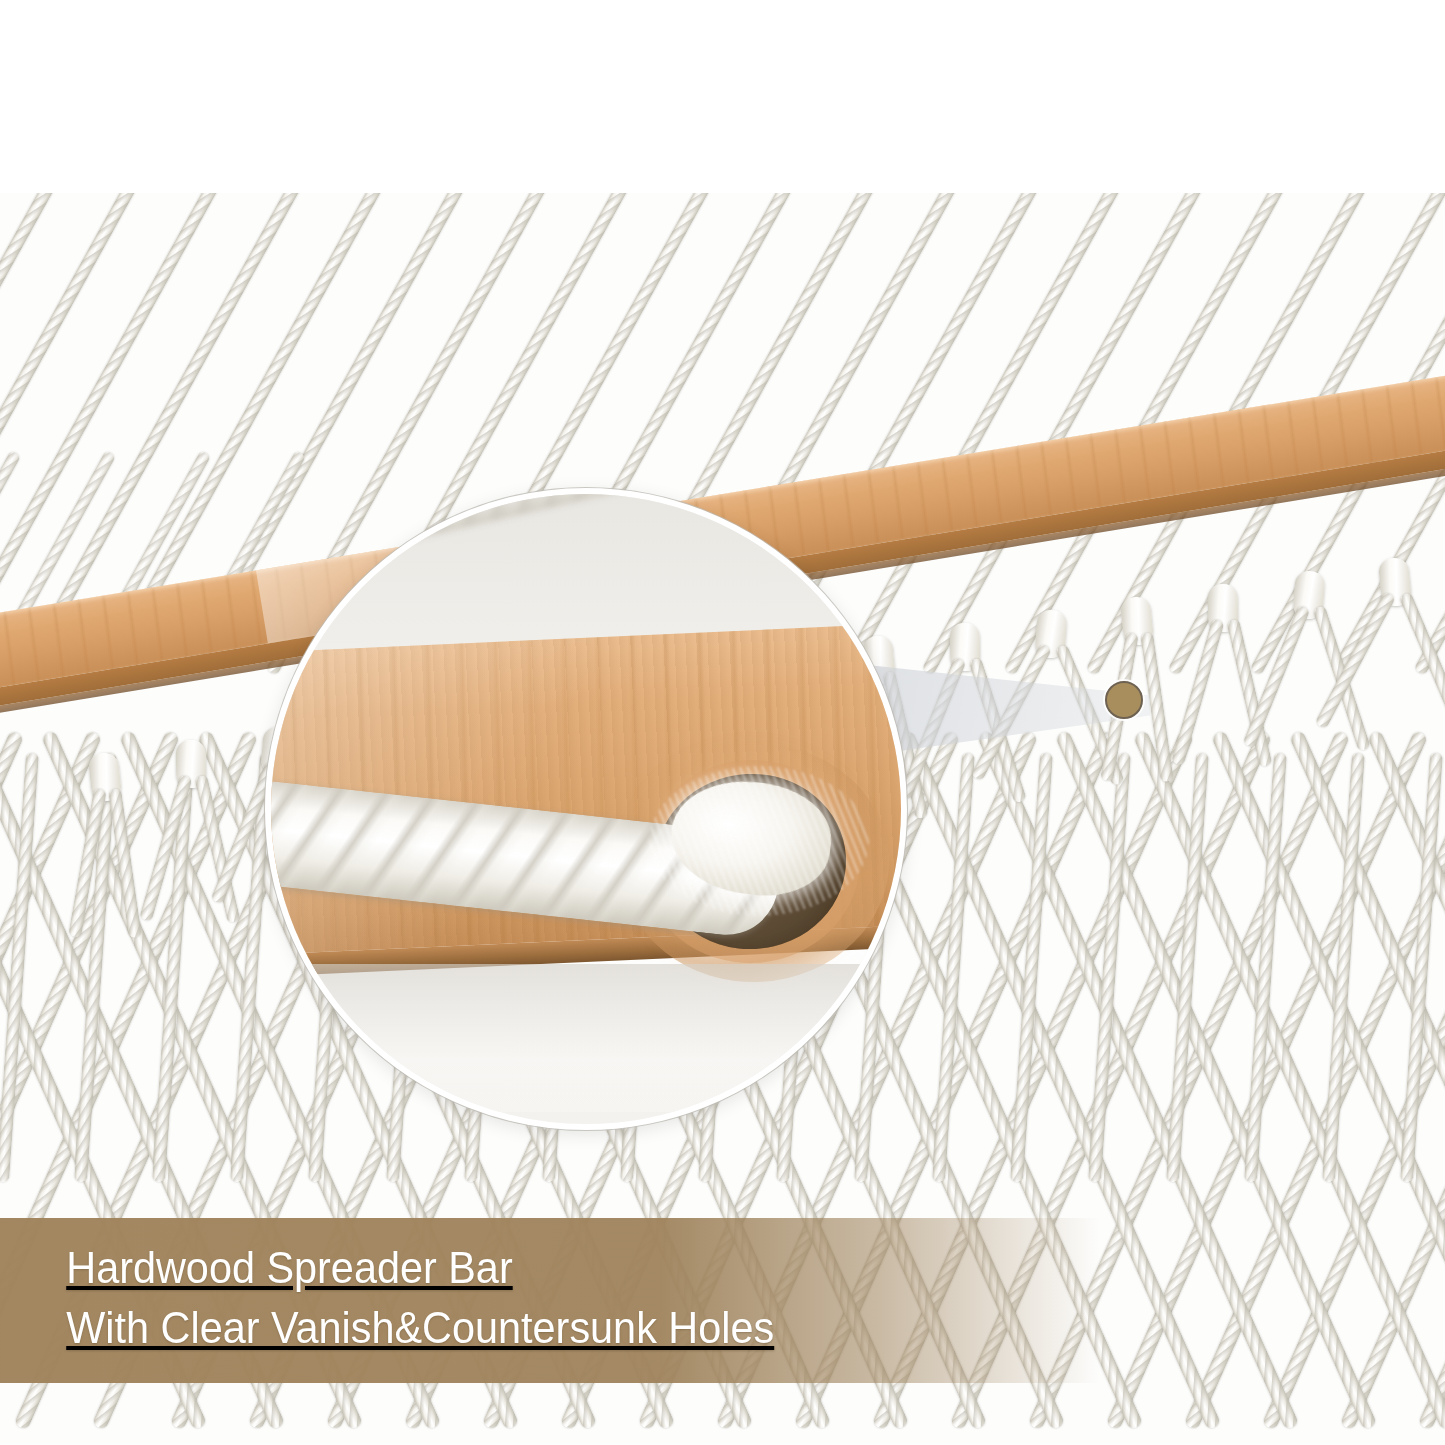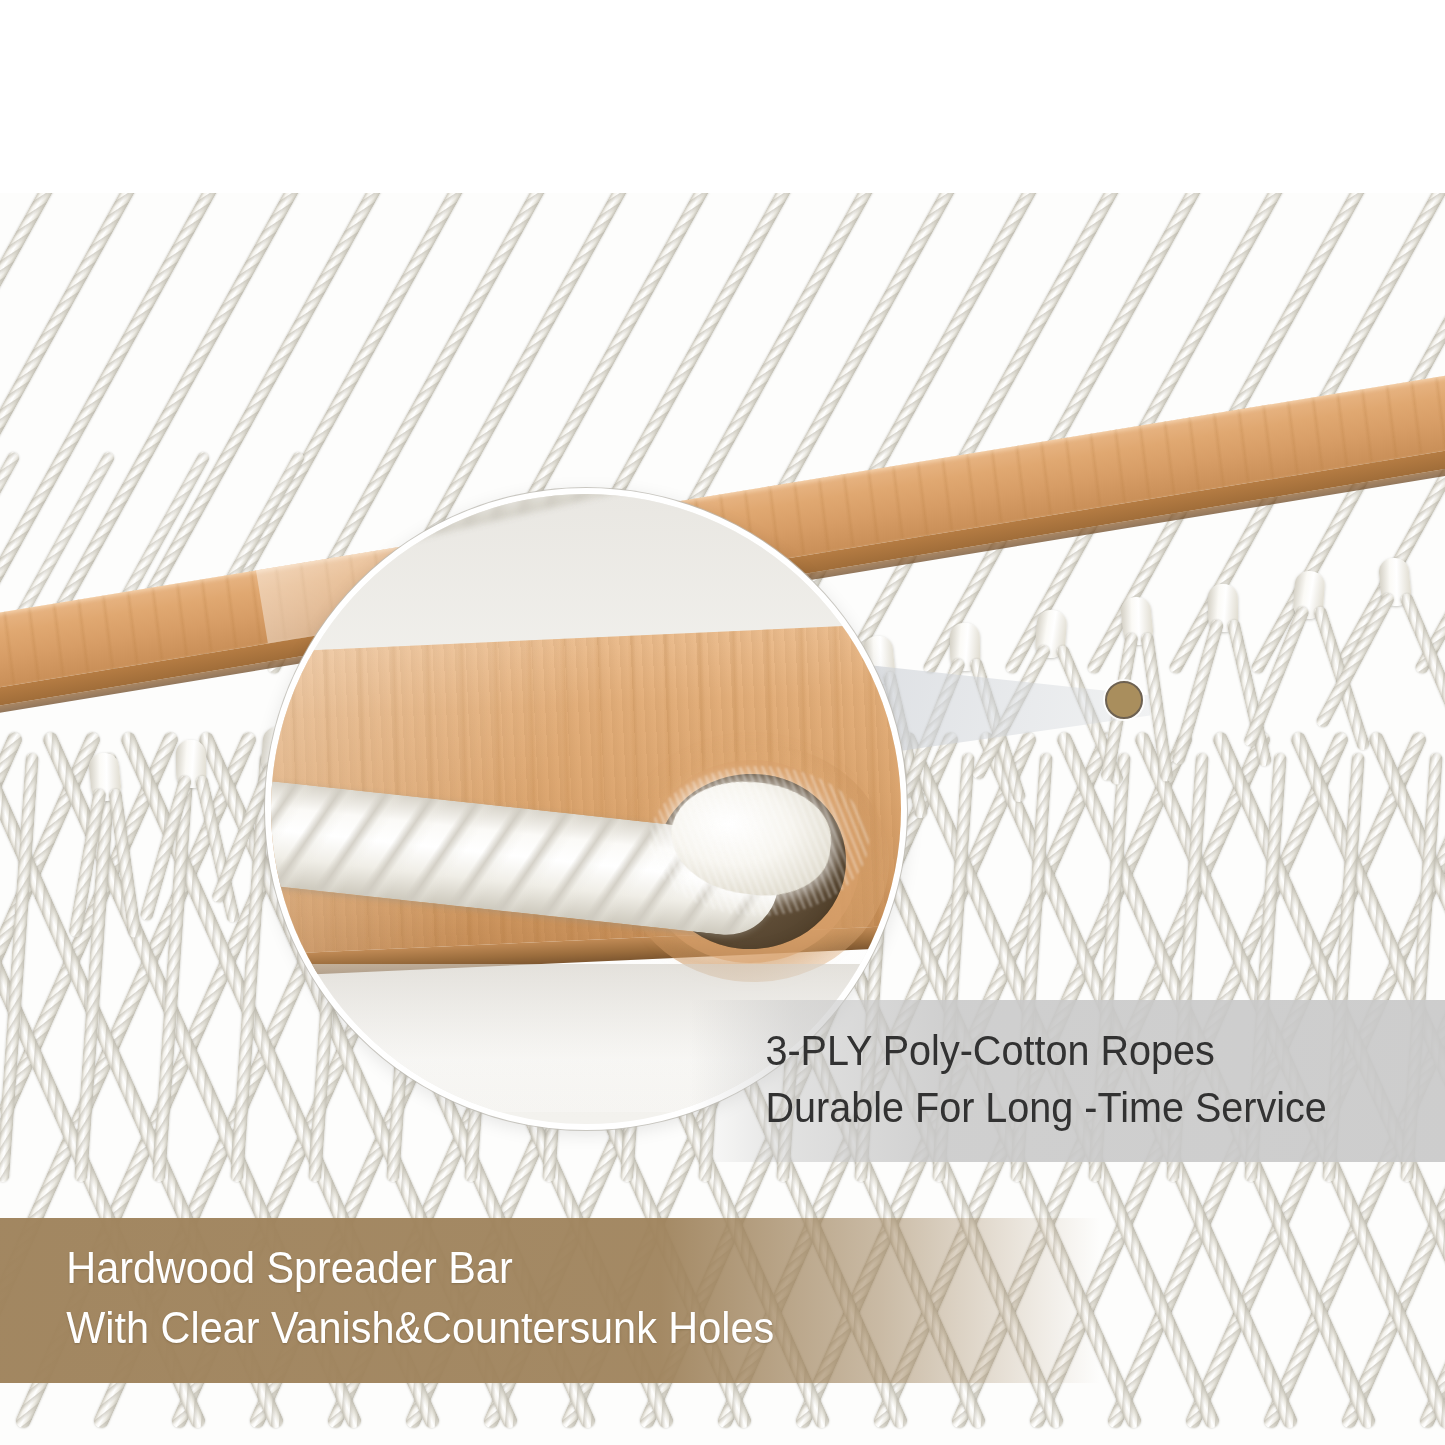--- a/index.html
+++ b/index.html
@@ -254,21 +254,21 @@
     font-family:"Liberation Sans","DejaVu Sans",sans-serif;
     font-size:45px;
     line-height:60px;
     font-weight:400;
     transform:scaleX(0.92);
     transform-origin:0 50%;
     white-space:nowrap;
     padding-left:72px;
     text-shadow:0 1px 2px rgba(90,70,40,.35);
   }
-  .band-brown .lines{padding-top:20px;}
+  .band-brown .lines{padding-top:20px;text-decoration:underline;}
 </style>
 </head>
 <body>
 
 <div class="canvas">
 
   <div class="photo">
 
     <div class="rope-layer" id="ropes-upper">
         <div class="rope" style="left: 44px; top: -10px; width: 13px; height: 560px; transform: rotate(29deg);"></div>
@@ -434,26 +434,20 @@
       <div class="hole-rim"></div>
       <div class="hole"></div>
       <div class="inset-rope"></div>
       <div class="rope-tip"></div>
       <div class="fuzz"></div>
       <div class="inset-shadow"></div>
     </div>
   </div>
 
 
-  <div class="band-gray">
-    <div class="lines">
-      <div class="line">3-PLY Poly-Cotton Ropes</div>
-      <div class="line">Durable For Long -Time Service</div>
-    </div>
-  </div>
 
   <div class="band-brown">
     <div class="lines">
       <div class="line">Hardwood Spreader Bar</div>
       <div class="line">With Clear Vanish&amp;Countersunk Holes</div>
     </div>
   </div>
 
 </div>
 

